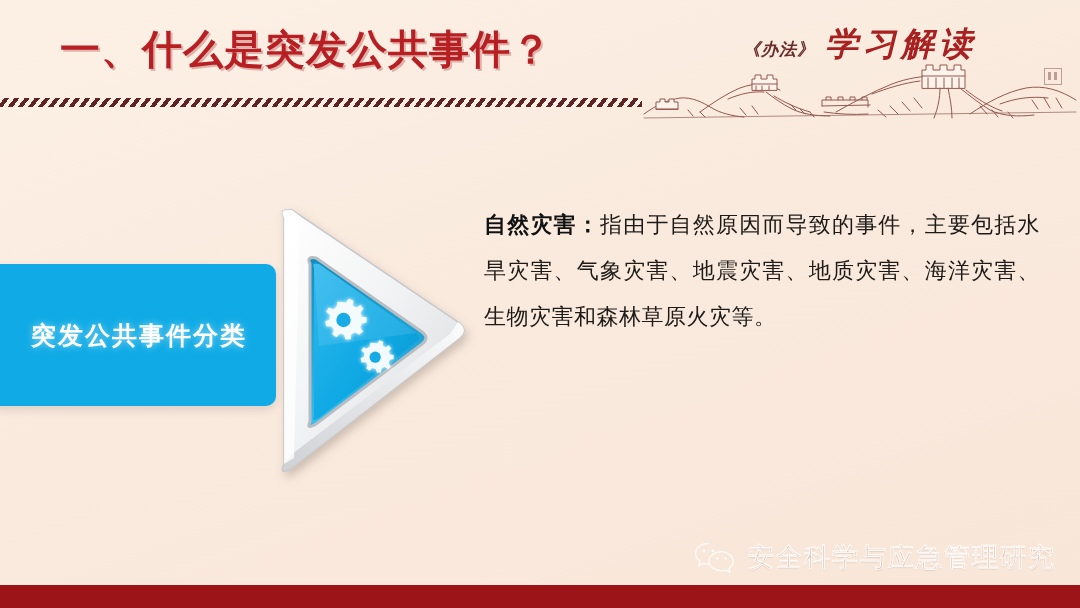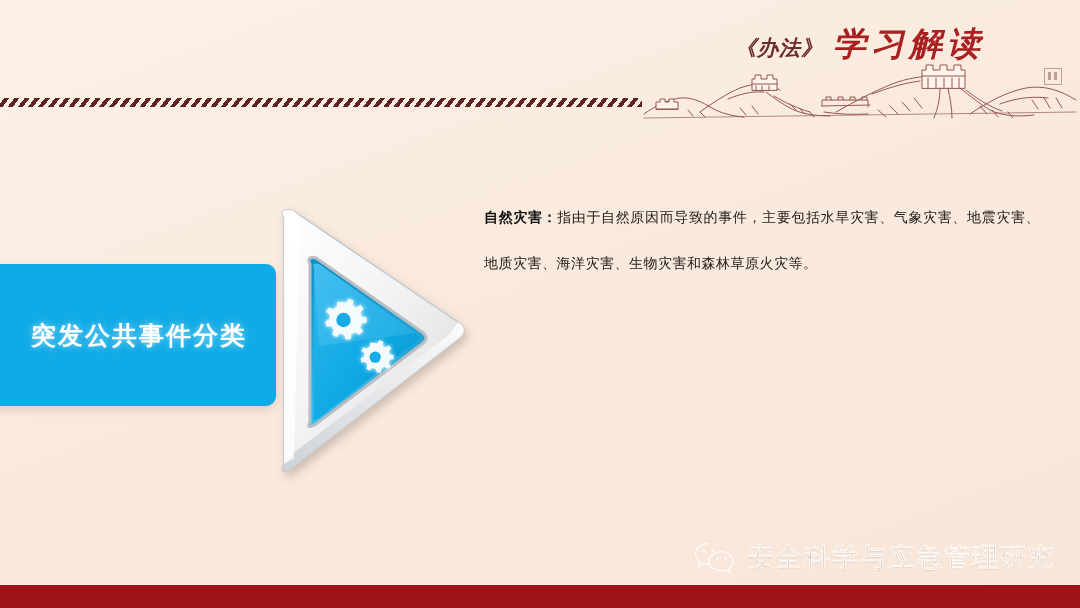--- a/index.html
+++ b/index.html
@@ -58,21 +58,21 @@
   .calligraphy {
     position: absolute;
     left: 0;
     top: 18px;
     width: 440px;
     text-align: center;
     white-space: nowrap;
     font-family: "Liberation Serif", "DejaVu Serif", serif;
   }
   .calli-a {
-    font-size: 21px;
+    font-size: 17px;
     font-weight: bold;
     font-style: italic;
     color: #6b2b2b;
     letter-spacing: 1px;
     font-family: Liberation Mono, monospace;
   }
   .calli-b {
     font-size: 33px;
     font-weight: bold;
     font-style: italic;
@@ -141,21 +141,21 @@
 
   
   .body-text {
     position: absolute;
     left: 484px;
     top: 180px;
     width: 556px;
   }
   .para {
     color: #1d1a17;
-    font-size: 14px;
+    font-size: 22px;
     line-height: 46px;
     text-align: justify;
     letter-spacing: .5px;
   }
   .para + .para { margin-top: 46px; }
   .para .lead {
     font-weight: bold;
     color: #111;
   }
 
@@ -188,20 +188,21 @@
     width: 1080px;
     height: 23px;
     background: #9c1418;
   }
 </style>
 </head>
 <body>
 
 <div id="slide">
 
+  <div class="header-title">一、什么是突发公共事件？</div>
 
   <div class="hatch-divider"></div>
 
   <div class="header-art">
     <div class="calligraphy">
       <span class="calli-a">《办法》</span><span class="calli-b">学习解读</span>
     </div>
 
     <svg class="wall-svg" viewBox="0 0 440 74">
       <g fill="none" stroke="#94574f" stroke-width="1" stroke-linejoin="round" stroke-linecap="round">

